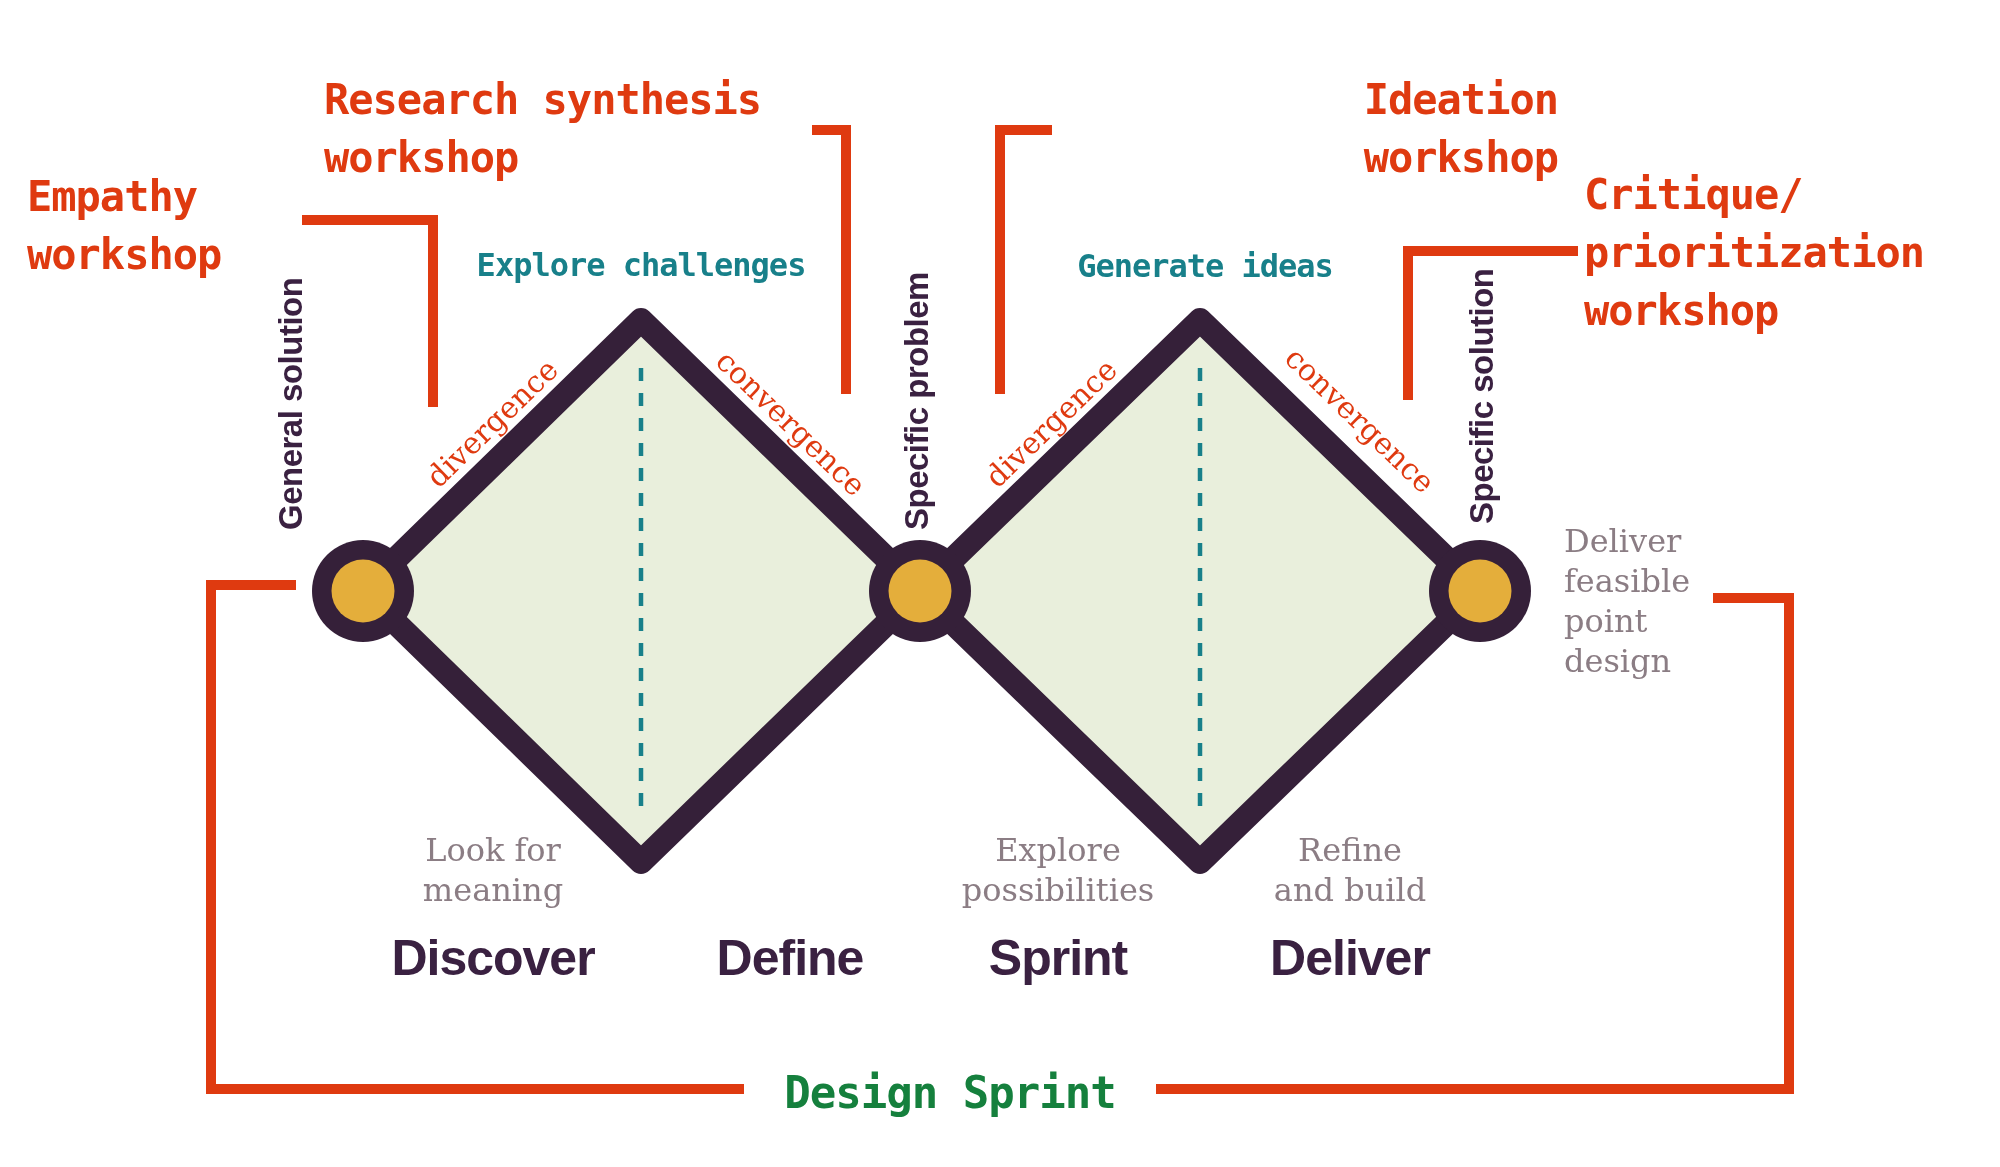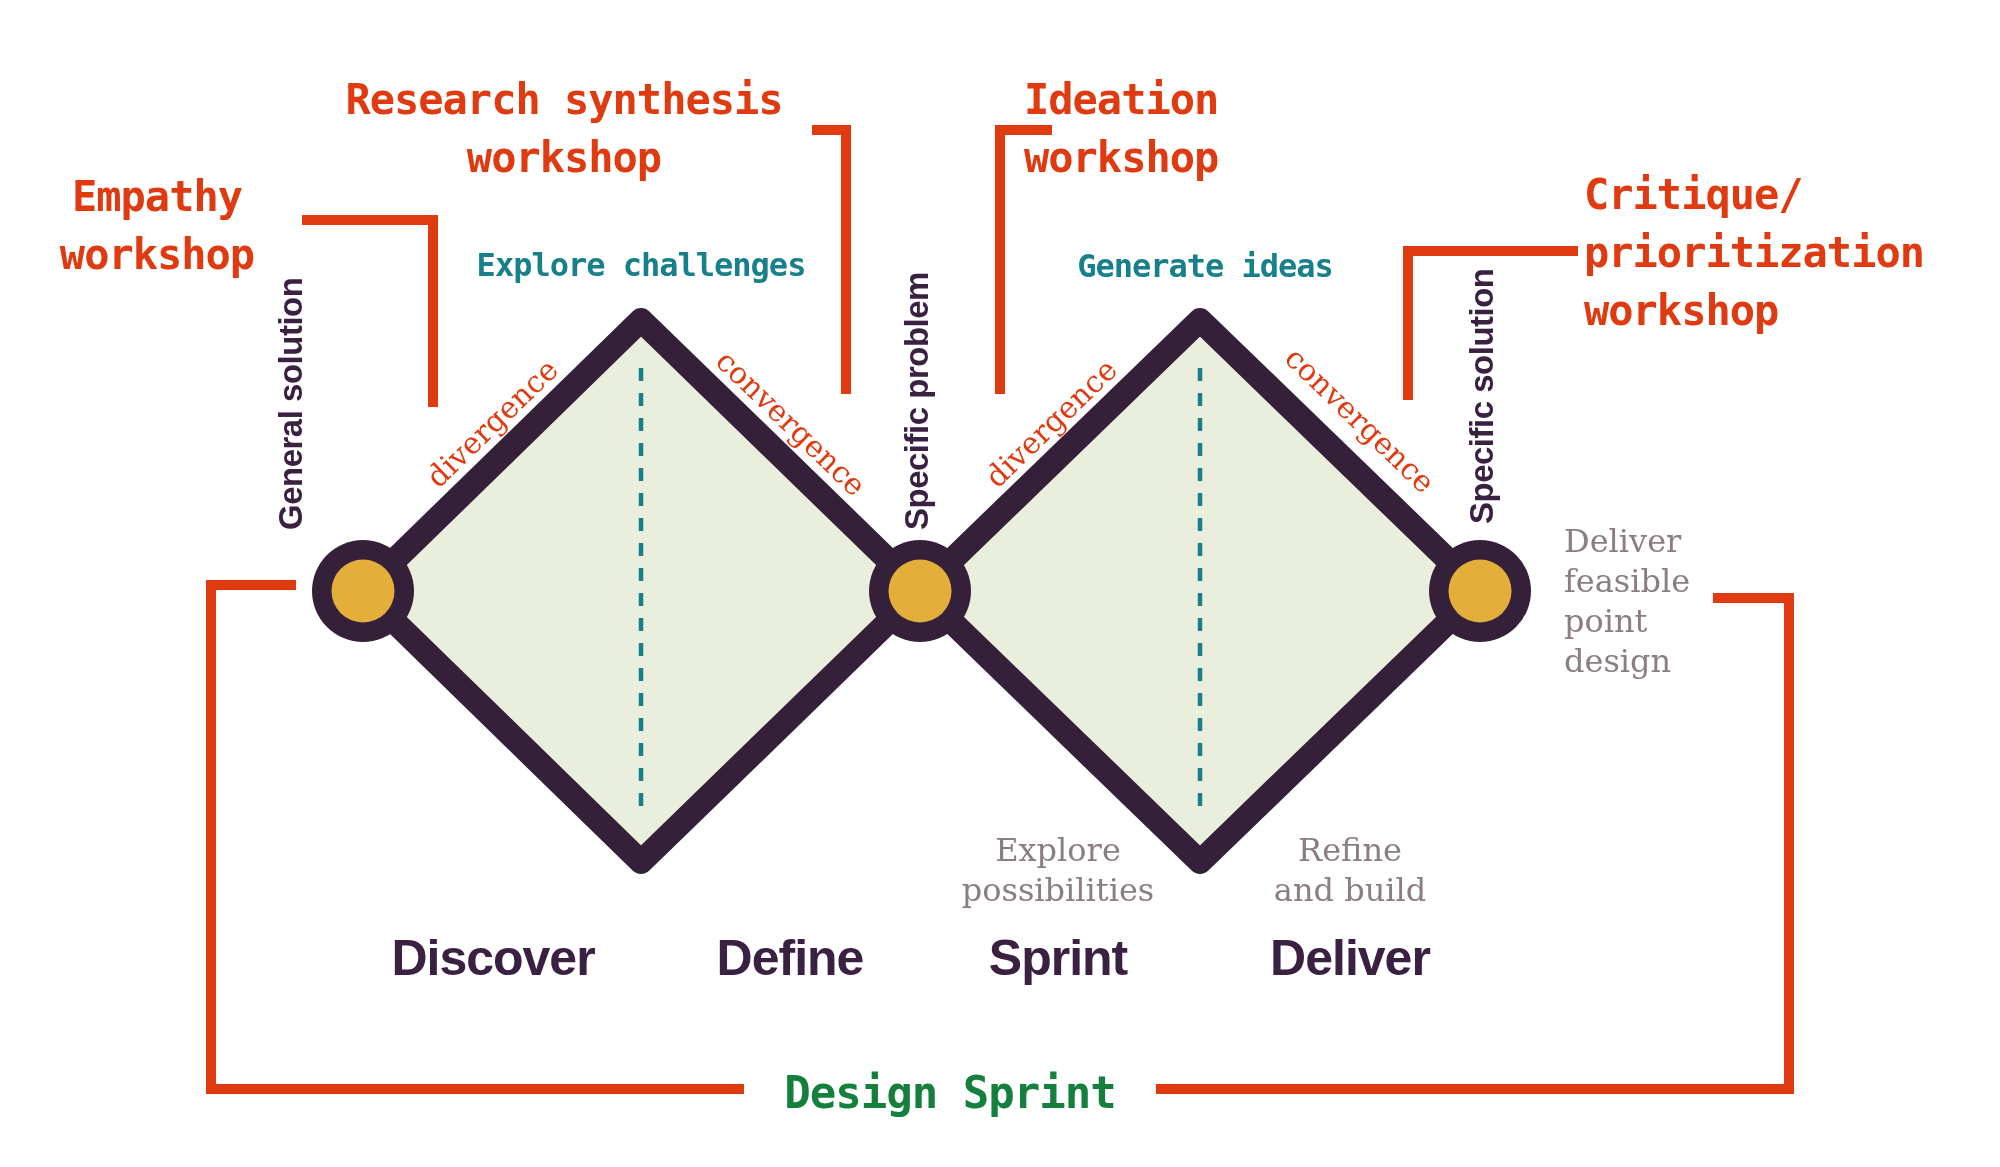--- a/index.html
+++ b/index.html
@@ -10,21 +10,21 @@
   #diagram-svg { position:absolute; left:0; top:0; }
   .abs { position:absolute; }
   .pre { white-space:pre-line; }
 
   
   .ws {
     font-family:"DejaVu Sans Mono", monospace;
     font-weight:bold; font-size:42px; line-height:58px;
     color:#DF3A10; letter-spacing:-1px;
   }
-  .ws-right { text-align:center; }
+  .ws-right { text-align:left; }
   .ws-left  { text-align:left; }
 
   
   .teal {
     font-family:"DejaVu Sans Mono", monospace;
     font-weight:bold; font-size:32px; line-height:34px;
     color:#18808A; text-align:center; letter-spacing:-1px;
   }
 
   
@@ -102,38 +102,40 @@
     <g>
       <circle cx="1480" cy="591" r="51" fill="#352039"></circle>
       <circle cx="1480" cy="591" r="31.5" fill="#E4AE3B"></circle>
     </g>
   </svg>
 
   <div class="abs ws ws-right pre" style="left:27px; top:168px; width:260px;">Empathy
 workshop</div>
   <div class="abs ws ws-right pre" style="left:324px; top:71px; width:480px;">Research synthesis
 workshop</div>
-  <div class="abs ws ws-left pre" style="left:1024px; top:71px; width:480px;">Ideation
+  <div class="abs ws ws-left pre" style="left:1078px; top:71px; width:480px;text-align:right;">Ideation
 workshop</div>
   <div class="abs ws ws-left pre" style="left:1584px; top:166px; width:410px;">Critique/
 prioritization
 workshop</div>
 
   <div class="abs teal" style="left:441px; top:248px; width:400px;">Explore challenges</div>
   <div class="abs teal" style="left:1005px; top:241px; width:400px;margin-top:8px;">Generate ideas</div>
 
   <div class="abs vlabel" style="left:271px; top:530px;">General solution</div>
   <div class="abs vlabel" style="left:897px; top:530px;">Specific problem</div>
   <div class="abs vlabel" style="left:1462px; top:524px;">Specific solution</div>
 
   <div class="abs elabel down" style="left:492px; top:423px;">divergence</div>
   <div class="abs elabel up" style="left:791px; top:423px;">convergence</div>
   <div class="abs elabel down" style="left:1051px; top:423px;">divergence</div>
   <div class="abs elabel up" style="left:1360px; top:420px;">convergence</div>
 
+  <div class="abs sub pre" style="left:323px; top:830px; width:340px;">Look for
+meaning</div>
   <div class="abs sub pre" style="left:1180px; top:830px; width:340px;">Refine
 and build</div>
   <div class="abs sub pre" style="left:888px; top:830px; width:340px;">Explore
 possibilities</div>
 
   <div class="abs phase" style="left:323px; top:929px; width:340px;">Discover</div>
   <div class="abs phase" style="left:620px; top:929px; width:340px;">Define</div>
   <div class="abs phase" style="left:888px; top:929px; width:340px;">Sprint</div>
   <div class="abs phase" style="left:1180px; top:929px; width:340px;">Deliver</div>
 

